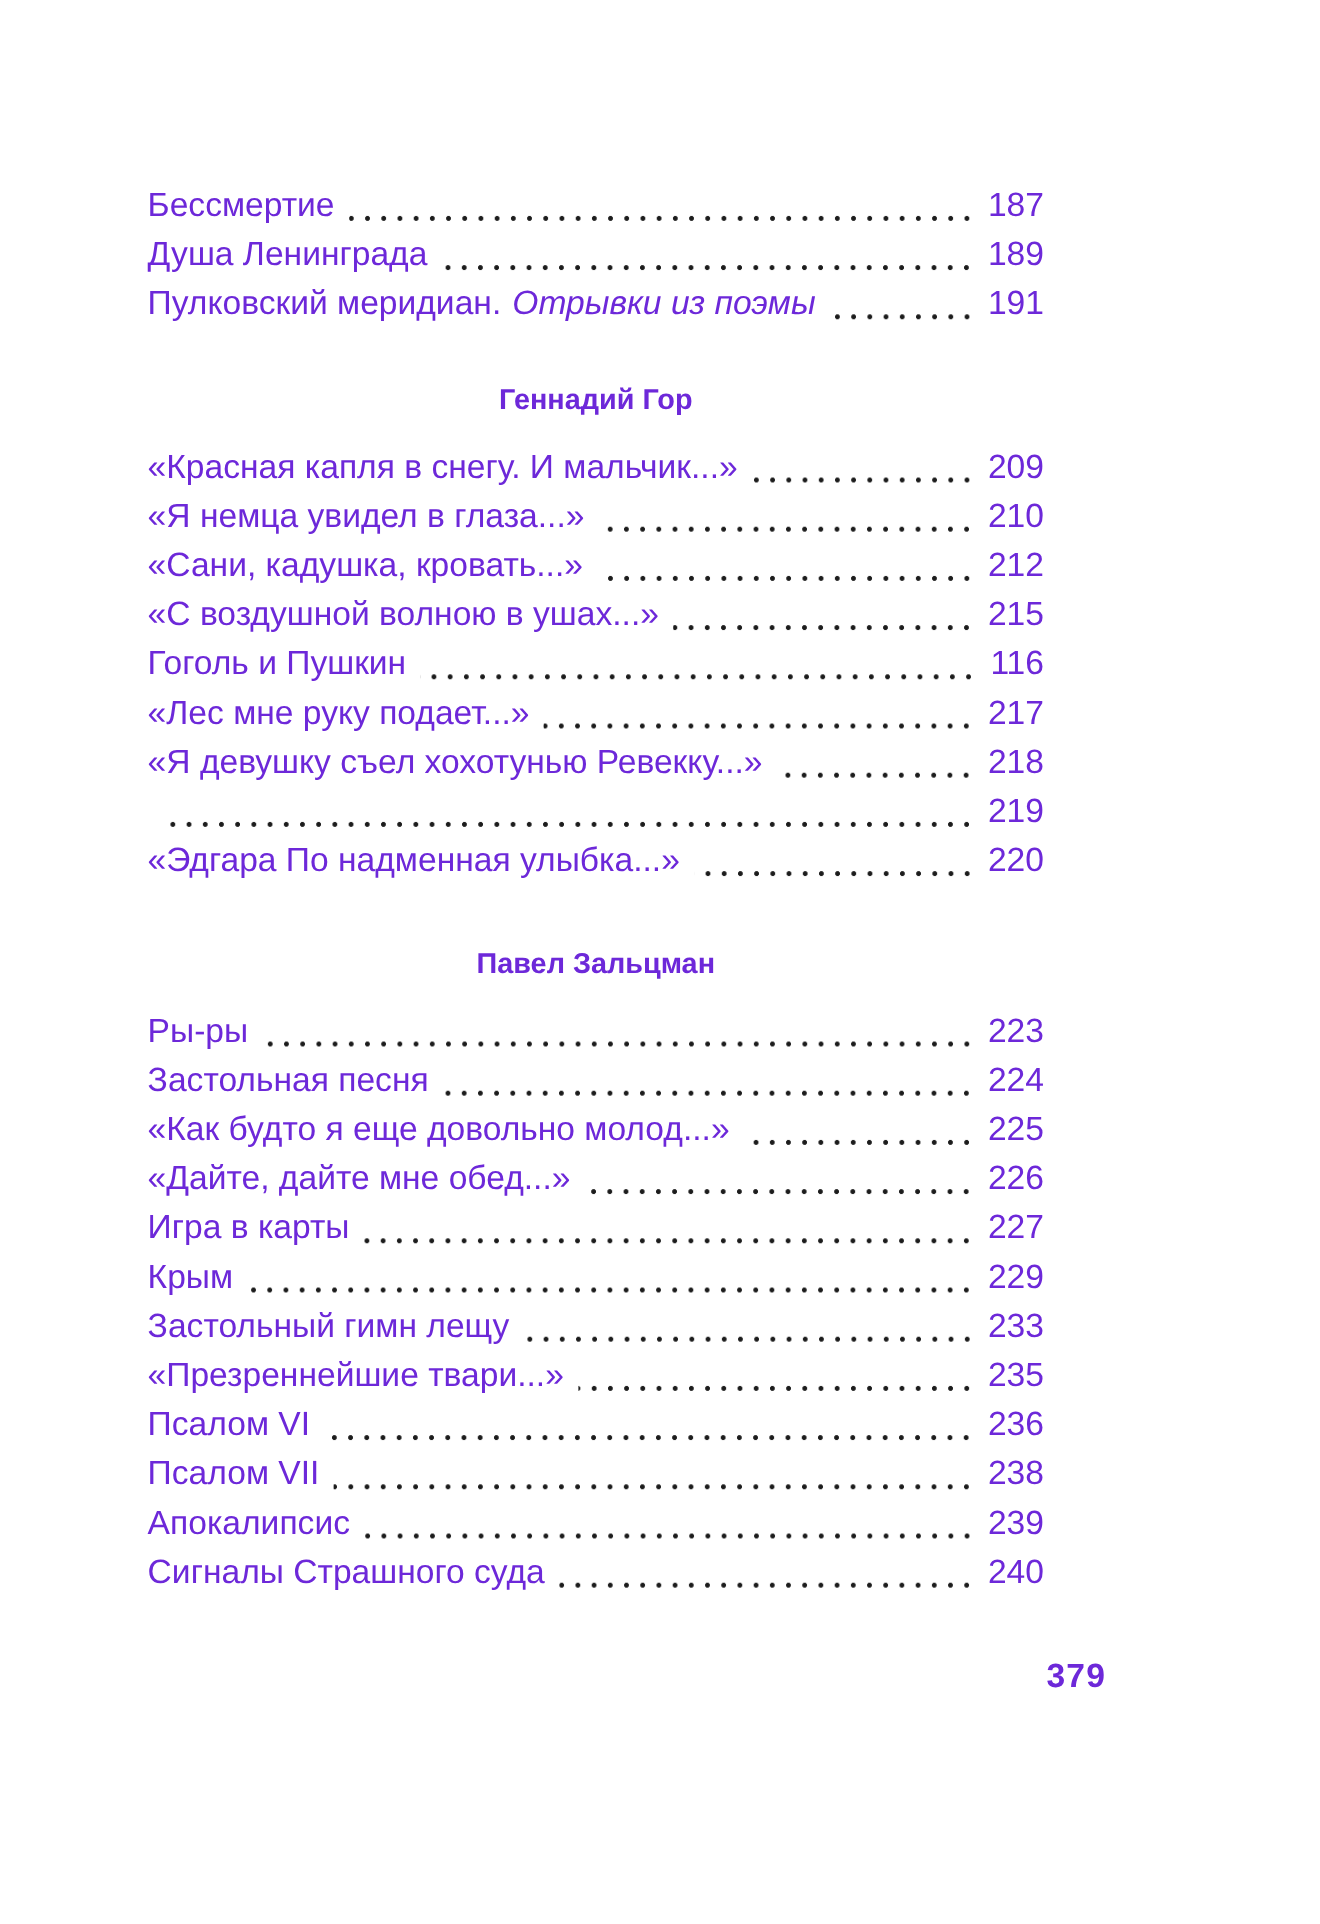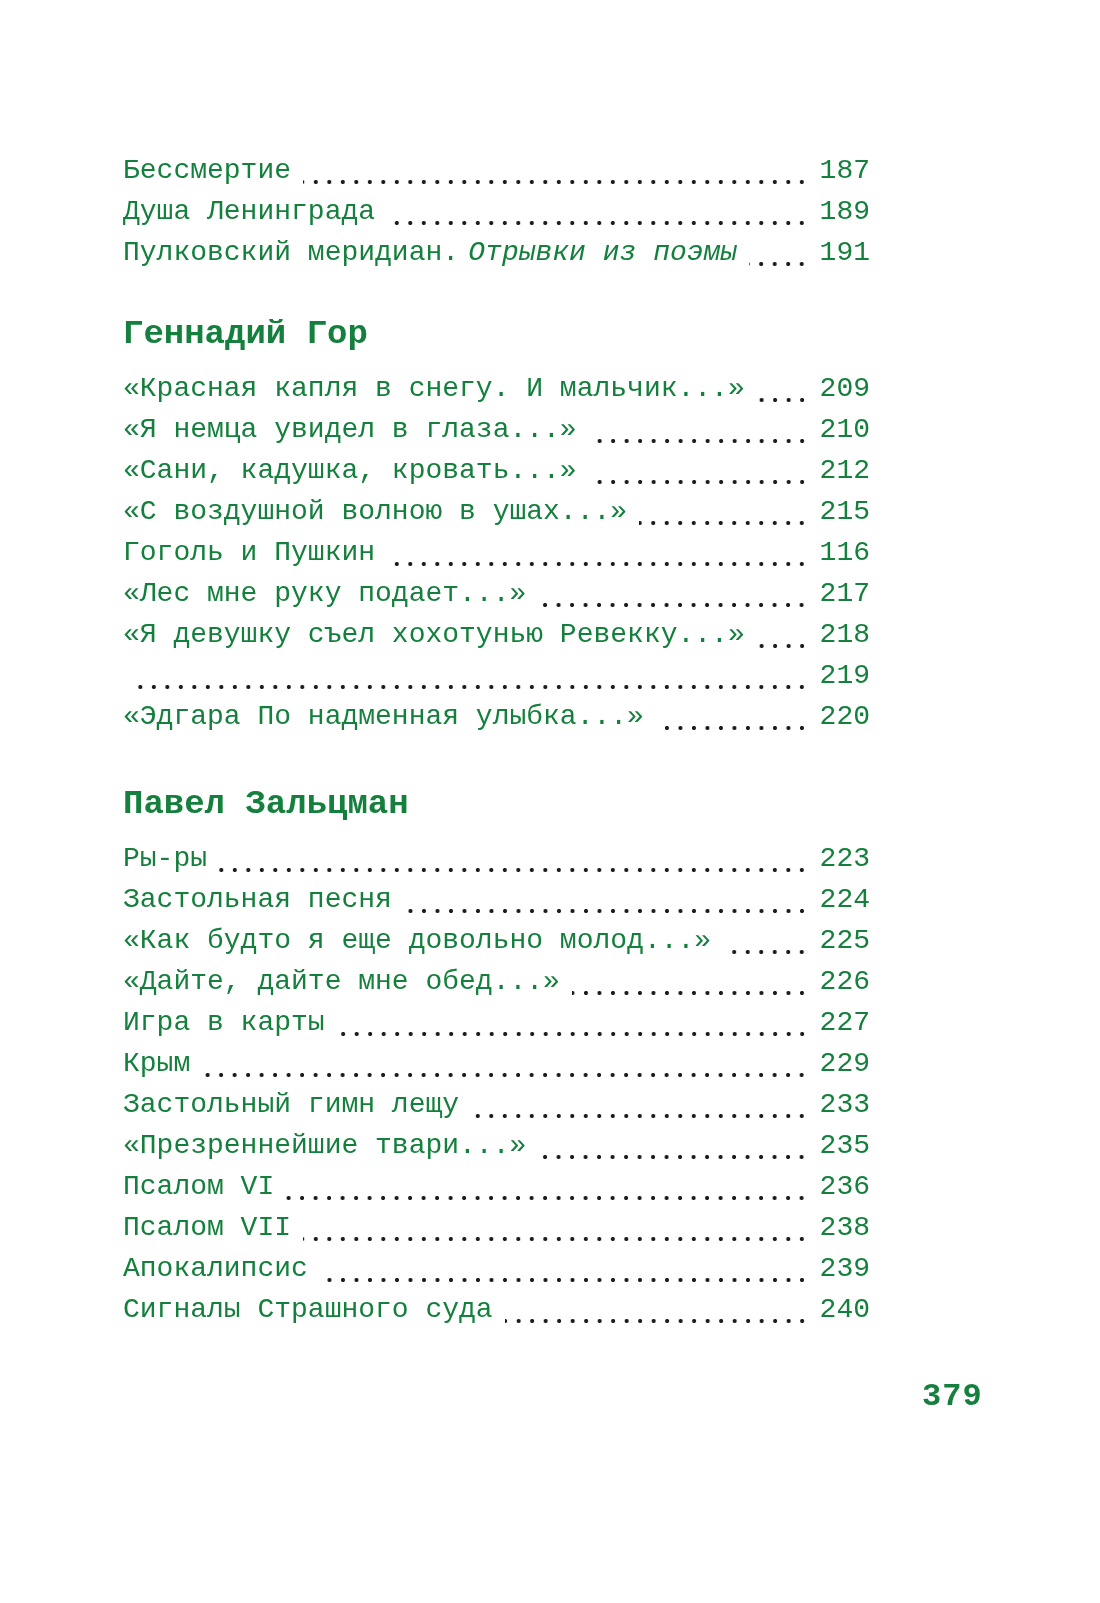--- a/index.html
+++ b/index.html
@@ -1,34 +1,34 @@
 <!DOCTYPE html>
 <html><head>
 <meta charset="utf-8">
 <style>
   html, body { margin: 0; padding: 0; background: #e8e8e8; }
   .page {
     position: relative;
     width: 1100px;
     height: 1603px;
     background: #ffffff;
-    color: #15803d;
-    font-family: Liberation Mono, monospace;
+    color: #6d28d9;
+    font-family: Liberation Sans, sans-serif;
     overflow: hidden;
   }
   .toc {
     position: absolute;
     left: 123px;
     top: 150px;
     width: 747px;
   }
   .section-heading {
-    text-align: left;
+    text-align: center;
     font-weight: bold;
-    font-size: 34px;
+    font-size: 24px;
     line-height: 38px;
     margin: 42px 0 15px 0;
   }
   .section-heading.second { margin-top: 48px; }
   .toc-row {
     display: flex;
     align-items: baseline;
     font-size: 28px;
     line-height: 41px;
     white-space: nowrap;
@@ -42,23 +42,23 @@
     margin-left: 12px;
     margin-right: 11px;
     background-image: radial-gradient(circle, #1c1c1c 1.7px, rgba(0,0,0,0) 2.3px);
     background-size: 13.5px 13.5px;
     background-repeat: repeat-x;
     background-position: right 25px;
   }
   .entry-page { flex: 0 0 auto; }
   .folio {
     position: absolute;
-    left: 922px;
+    left: 872px;
     top: 1376px;
-    font-size: 32px;
+    font-size: 28px;
     line-height: 41px;
     font-weight: bold;
     letter-spacing: 1px;
   }
 </style>
 </head>
 <body>
 
 <div class="page">
   <div class="toc">

